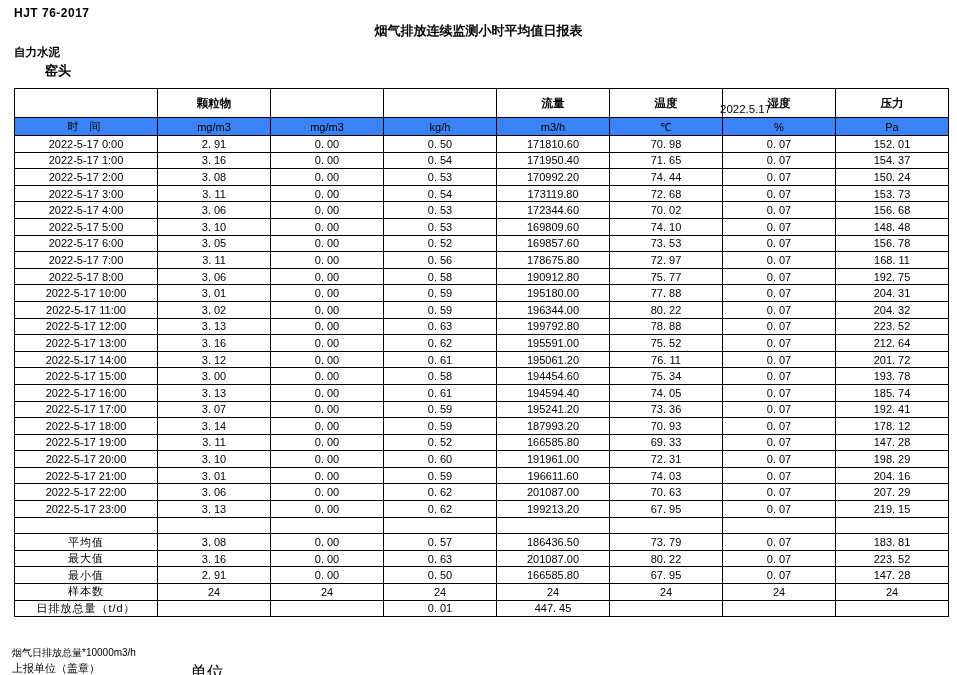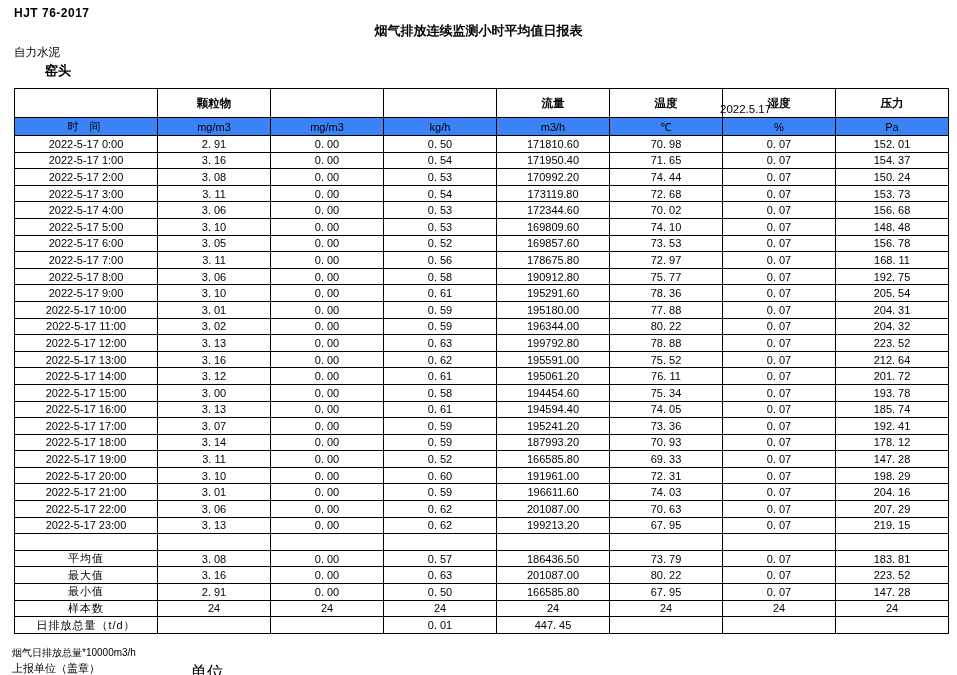--- a/index.html
+++ b/index.html
@@ -36,21 +36,21 @@
     top: 22px;
     text-align: center;
     font-size: 13px;
     font-weight: bold;
   }
   .company {
     position: absolute;
     left: 14px;
     top: 45px;
     font-size: 11.5px;
-    font-weight: normal;
+    font-weight: bold;
   }
   .unit-name {
     position: absolute;
     left: 14px;
     top: 62px;
     font-size: 13px;
     font-weight: bold;
     margin-left: 31px;
   }
   .report-date {
@@ -249,30 +249,20 @@
         <td>2022-5-17 8:00</td>
         <td>3. 06</td>
         <td>0. 00</td>
         <td>0. 58</td>
         <td>190912.80</td>
         <td>75. 77</td>
         <td>0. 07</td>
         <td>192. 75</td>
       </tr>
       <tr class="data-row">
-        <td>2022-5-17 9:00</td>
-        <td>3. 10</td>
-        <td>0. 00</td>
-        <td>0. 61</td>
-        <td>195291.60</td>
-        <td>78. 36</td>
-        <td>0. 07</td>
-        <td>205. 54</td>
-      </tr>
-      <tr class="data-row">
         <td>2022-5-17 10:00</td>
         <td>3. 01</td>
         <td>0. 00</td>
         <td>0. 59</td>
         <td>195180.00</td>
         <td>77. 88</td>
         <td>0. 07</td>
         <td>204. 31</td>
       </tr>
       <tr class="data-row">

